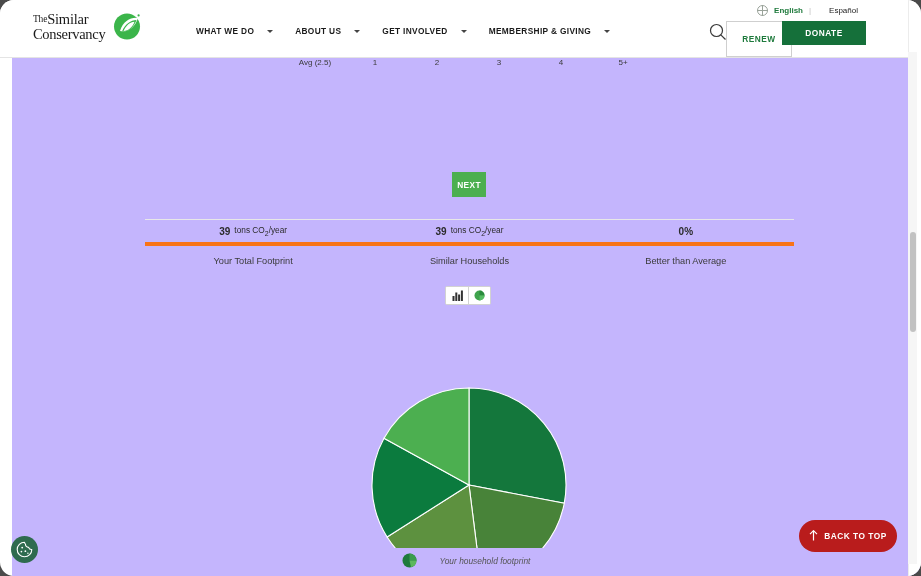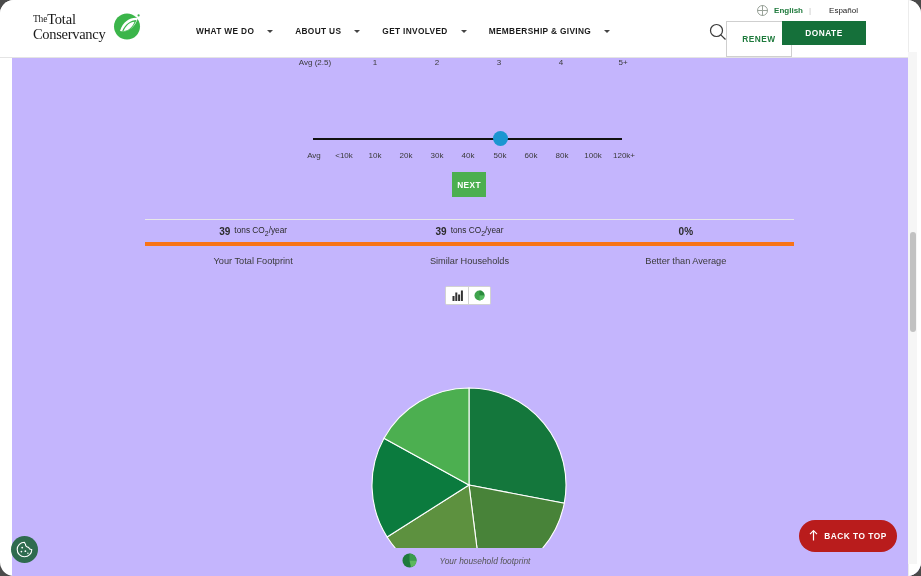--- a/index.html
+++ b/index.html
@@ -346,21 +346,21 @@
 </style>
 </head>
 <body>
 
 <div id="window">
 
   <div id="header">
 
     <div id="logo-wrap">
       <div id="logo-text">
-        <span class="l1"><span class="sm">The</span><span>Total</span></span>
+        <span class="l1"><span class="sm">The</span><span>Similar</span></span>
         <span class="l2">Conservancy</span>
       </div>
       <div id="logo-mark">
         <svg width="30" height="27" viewBox="0 0 30 27">
           <circle cx="16" cy="13.5" r="13" fill="#3bb54a"></circle>
           <path d="M9 18 C12 8, 20 4, 27 5 C24 14, 17 20, 9 18 Z" fill="#ffffff"></path>
           <path d="M11 18.5 C14 11, 20 7, 25.5 7 C23 14, 17.5 19.5, 11 18.5 Z" fill="#3bb54a"></path>
           <path d="M12.5 18 C15 12.5, 19 9, 23.5 8.8 C21.5 14, 17.5 18, 12.5 18 Z" fill="#ffffff"></path>
           <circle cx="27.6" cy="2.4" r="1.1" fill="#3bb54a"></circle>
         </svg>
@@ -412,37 +412,20 @@
         <span class="tick" style="left:303px;">Avg (2.5)</span>
         <span class="tick" style="left:363px;">1</span>
         <span class="tick" style="left:425px;">2</span>
         <span class="tick" style="left:487px;">3</span>
         <span class="tick" style="left:549px;">4</span>
         <span class="tick" style="left:611px;">5+</span>
       </div>
     </div>
 
 
-    <div id="slider-main">
-      <div id="slider-line"></div>
-      <div id="slider-thumb"></div>
-      <div id="slider-ticks">
-        <span class="tick" style="left:302px;">Avg</span>
-        <span class="tick" style="left:332px;">&lt;10k</span>
-        <span class="tick" style="left:363px;">10k</span>
-        <span class="tick" style="left:394px;">20k</span>
-        <span class="tick" style="left:425px;">30k</span>
-        <span class="tick" style="left:456px;">40k</span>
-        <span class="tick" style="left:488px;">50k</span>
-        <span class="tick" style="left:519px;">60k</span>
-        <span class="tick" style="left:550px;">80k</span>
-        <span class="tick" style="left:581px;">100k</span>
-        <span class="tick" style="left:612px;">120k+</span>
-      </div>
-    </div>
 
     <div id="next-btn">NEXT</div>
 
     <div id="stats">
       <div class="stat-val">
         <span class="num">39</span>
         <span class="unit"><span>tons CO</span><sub>2</sub><span>/year</span></span>
       </div>
       <div class="stat-val">
         <span class="num">39</span>

